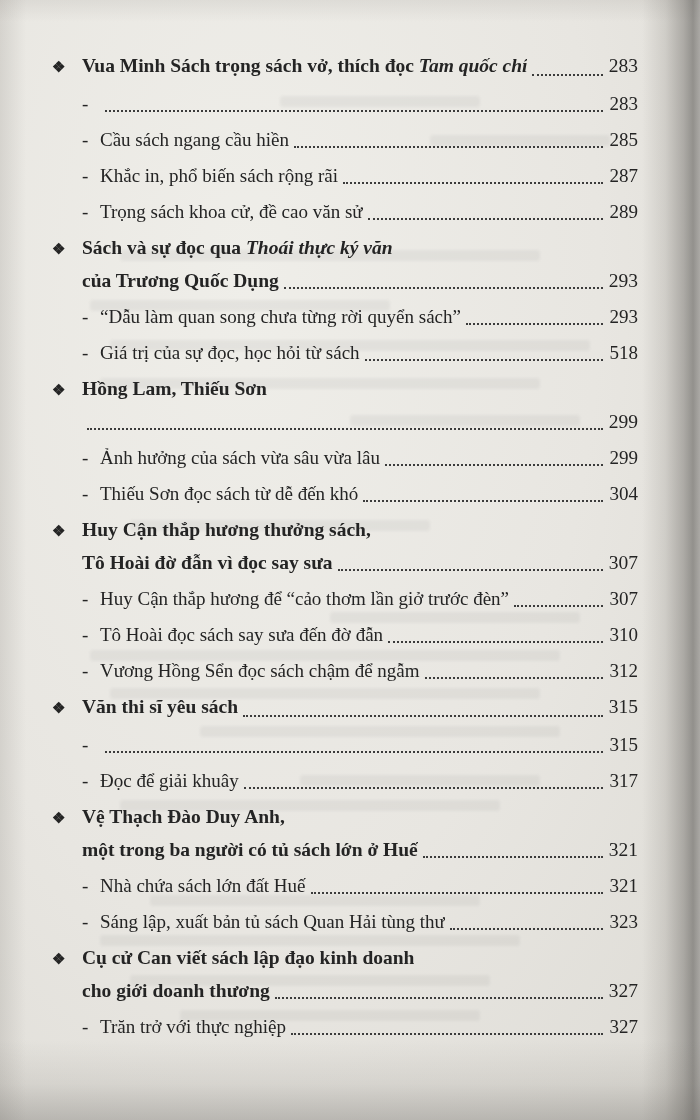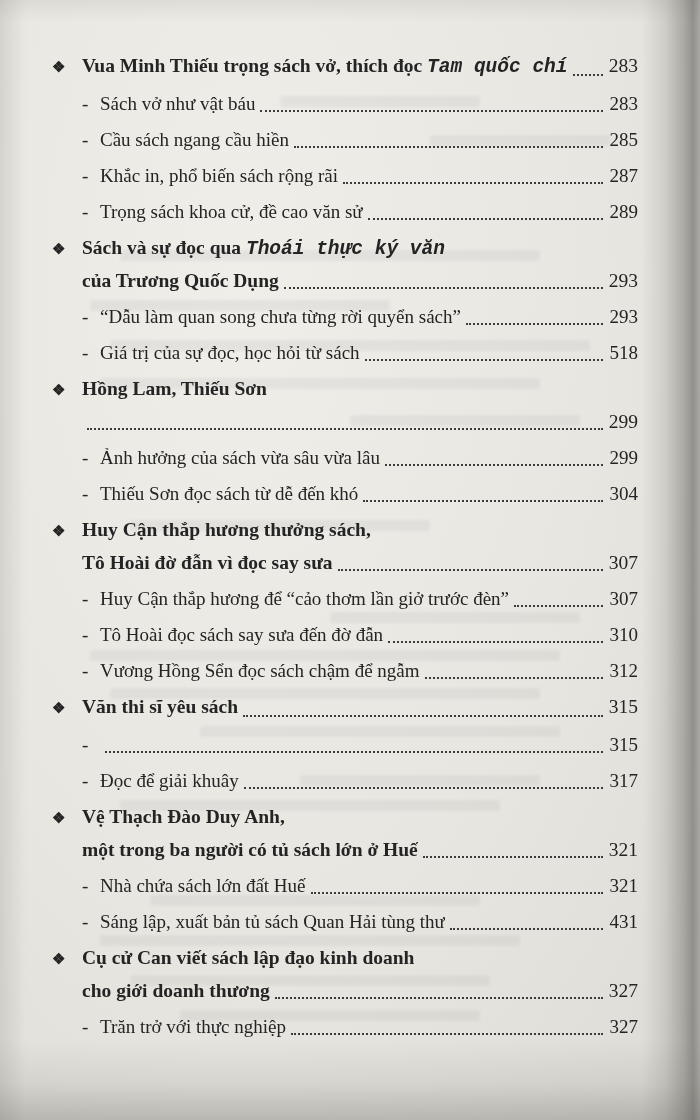--- a/index.html
+++ b/index.html
@@ -57,21 +57,21 @@
   }
   .entry { margin-bottom: 5px; }
   .entry.chapter { font-weight: 700; font-size: 19.5px; }
   .entry.sub { font-weight: 400; margin-left: 30px; }
   .line { display: flex; align-items: baseline; line-height: 31px; }
   .marker { flex: 0 0 auto; }
   .entry.chapter .marker { width: 30px; font-size: 15px; }
   .entry.sub .marker { width: 18px; }
   .line.cont { padding-left: 30px; align-items: center; }
   .text { flex: 0 1 auto; white-space: nowrap; overflow: hidden; }
-  .text em { font-style: italic; font-family: Liberation Mono, monospace; }
+  .text em { font-style: italic; }
   .dots { flex: 1 1 auto; min-width: 14px; margin: 0 3px; position: relative; align-self: stretch; }
   .dots::after {
     content: ""; position: absolute; left: 2px; right: 2px; bottom: 7px;
     border-bottom: 2.2px dotted #3b3b3b;
   }
   .page { flex: 0 0 auto; font-weight: 400; text-align: right; min-width: 30px; }
 </style>
 </head>
 <body>
 
@@ -93,29 +93,28 @@
   <div class="bleed" style="top:800px; left:120px; width:380px;"></div>
   <div class="bleed" style="top:895px; left:150px; width:330px;"></div>
   <div class="bleed" style="top:935px; left:100px; width:420px;"></div>
   <div class="bleed" style="top:975px; left:130px; width:360px;"></div>
   <div class="bleed" style="top:1010px;left:180px; width:300px;"></div>
 
   <div class="toc">
       <div class="entry chapter">
         <div class="line">
           <span class="marker">❖</span>
-          <span class="text"><span>Vua Minh Thiếu trọng sách vở, thích đọc </span><em>Tam quốc chí</em></span>
+          <span class="text"><span>Vua Minh Sách trọng sách vở, thích đọc </span><em>Tam quốc chí</em></span>
           <span class="dots"></span>
           <span class="page">283</span>
         </div>
       </div>
       <div class="entry sub">
         <div class="line">
           <span class="marker">-</span>
-          <span class="text"><span>Sách vở như vật báu</span></span>
           <span class="dots"></span>
           <span class="page">283</span>
         </div>
       </div>
       <div class="entry sub">
         <div class="line">
           <span class="marker">-</span>
           <span class="text"><span>Cầu sách ngang cầu hiền</span></span>
           <span class="dots"></span>
           <span class="page">285</span>
@@ -265,21 +264,21 @@
           <span class="text"><span>Nhà chứa sách lớn đất Huế</span></span>
           <span class="dots"></span>
           <span class="page">321</span>
         </div>
       </div>
       <div class="entry sub">
         <div class="line">
           <span class="marker">-</span>
           <span class="text"><span>Sáng lập, xuất bản tủ sách Quan Hải tùng thư</span></span>
           <span class="dots"></span>
-          <span class="page">431</span>
+          <span class="page">323</span>
         </div>
       </div>
       <div class="entry chapter">
         <div class="line">
           <span class="marker">❖</span>
           <span class="text"><span>Cụ cử Can viết sách lập đạo kinh doanh</span></span>
         </div>
         <div class="line cont">
           <span class="text"><span>cho giới doanh thương</span></span>
           <span class="dots"></span>

